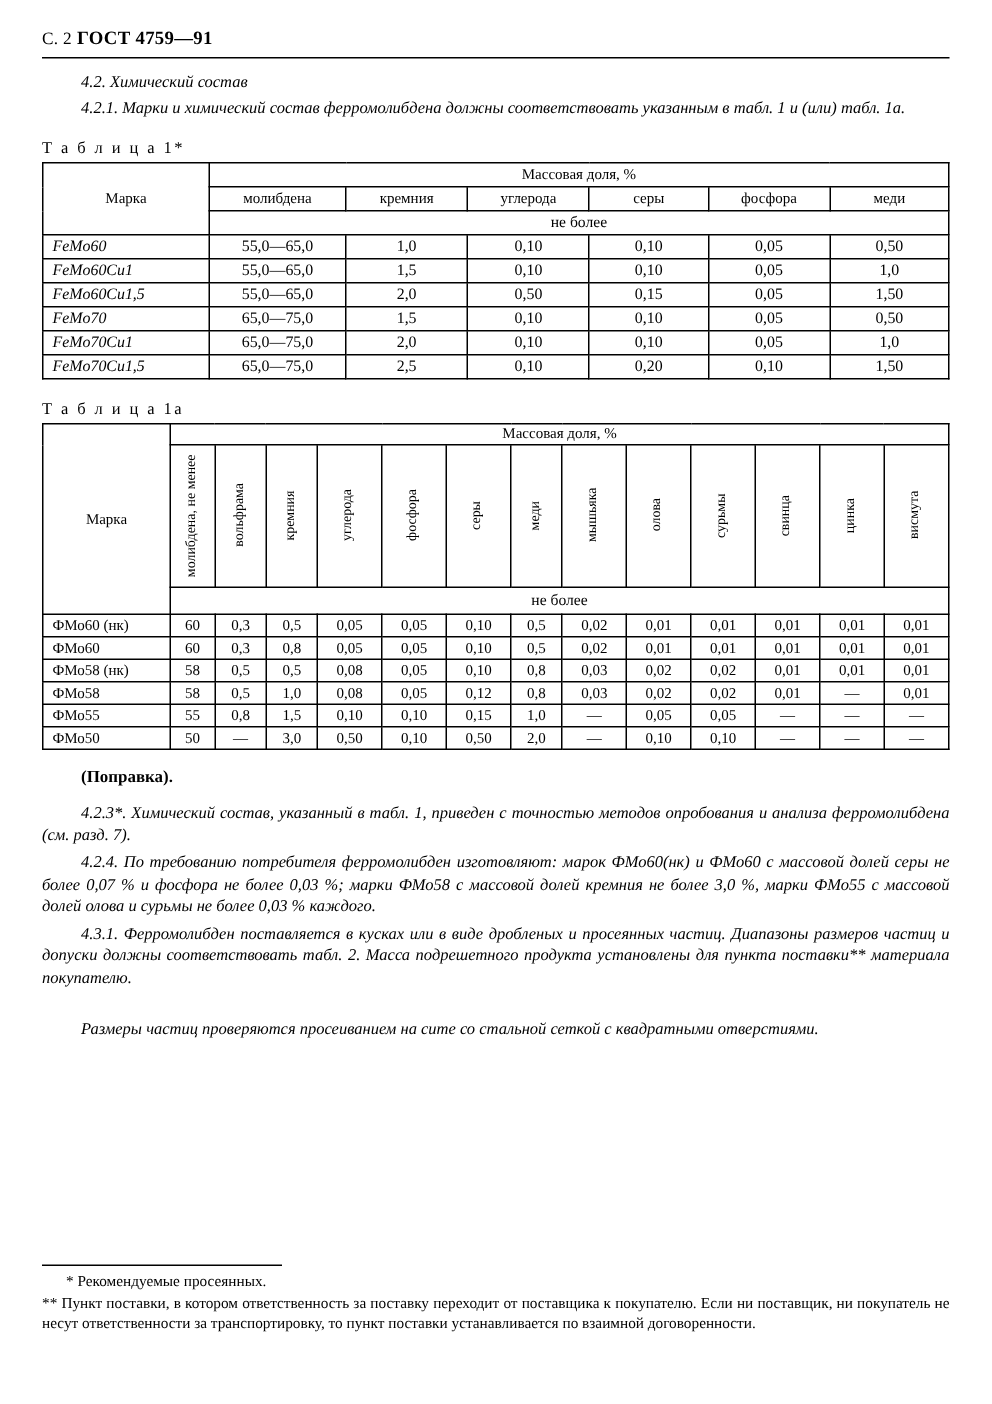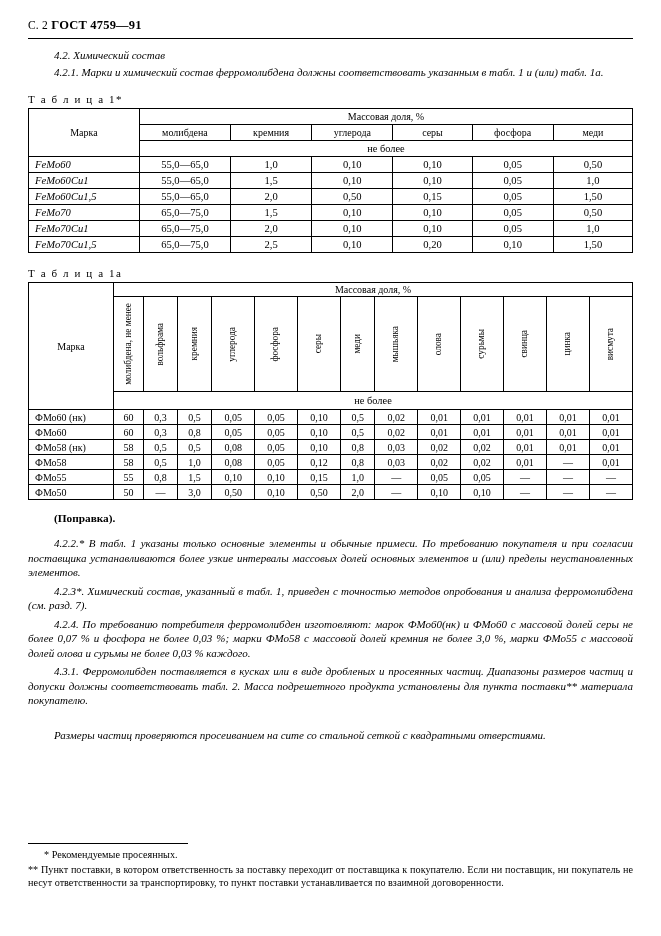--- a/index.html
+++ b/index.html
@@ -355,21 +355,20 @@
           <td>0,10</td>
           <td>—</td>
           <td>—</td>
           <td>—</td>
         </tr>
       </tbody>
     </table>
 
     <p class="popravka">(Поправка).</p>
 
-    <p class="body indent" style="margin-top:12px">4.2.2.* В табл. 1 указаны только основные элементы и обычные примеси. По требованию покупателя и при согласии поставщика устанавливаются более узкие интервалы массовых долей основных элементов и (или) пределы неустановленных элементов.</p>
     <p class="body indent" style="margin-top:4px">4.2.3*. Химический состав, указанный в табл.  1, приведен с точностью методов опробования и анализа ферромолибдена (см. разд.  7).</p>
     <p class="body indent italic" style="margin-top:4px">4.2.4.  По требованию потребителя ферромолибден изготовляют: марок ФМо60(нк) и ФМо60 с массовой долей серы не более 0,07 % и фосфора не более 0,03 %; марки ФМо58 с массовой долей кремния не более 3,0 %, марки ФМо55 с массовой долей олова и сурьмы не более 0,03 % каждого.</p>
     <p class="body indent" style="margin-top:4px">4.3.1.  Ферромолибден поставляется в кусках или в виде дробленых и просеянных частиц. Диапазоны размеров частиц и допуски должны соответствовать табл. 2. Масса подрешетного продукта установлены для пункта поставки** материала покупателю.</p>
     <p class="body indent" style="margin-top:20px">Размеры частиц проверяются просеиванием на сите со стальной сеткой с квадратными отверстиями.</p>
 
   </div>
 
   <div class="footnotes">
     <div class="rule"></div>
     <p class="fn-indent">*  Рекомендуемые просеянных.</p>

